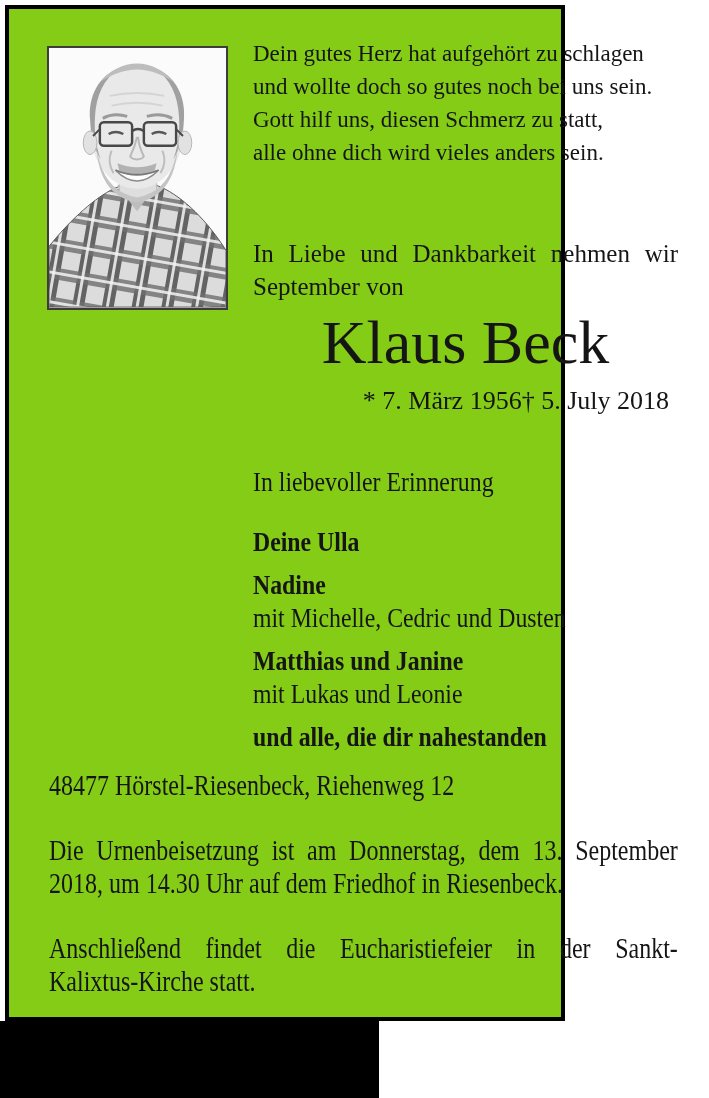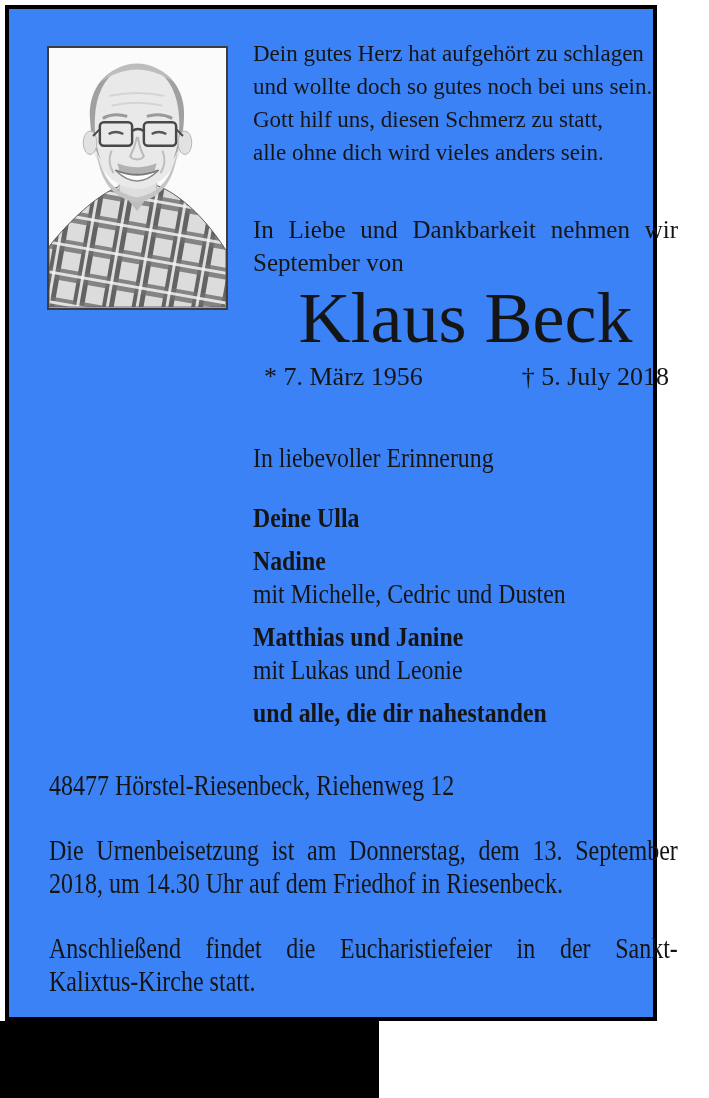--- a/index.html
+++ b/index.html
@@ -1,39 +1,39 @@
 <!DOCTYPE html>
 <html><head>
 <meta charset="utf-8">
 <style>
   html,body{margin:0;padding:0;}
   body{
     width:709px;height:1098px;position:relative;background:#ffffff;
     font-family:"Liberation Serif", serif;color:#151515;overflow:hidden;
   }
   .frame{
-    position:absolute;left:5px;top:5px;width:652px;height:1016px;
-    border:4px solid #000;box-sizing:border-box;background:#3b82f6;
+    position:absolute;left:5px;top:5px;width:560px;height:1016px;
+    border:4px solid #000;box-sizing:border-box;background:#84cc16;
   }
   .photo{
     position:absolute;left:38px;top:37px;width:181px;height:264px;
     border:2px solid #3d3d3d;box-sizing:border-box;background:#fafafa;overflow:hidden;
   }
   .photo svg{display:block;width:100%;height:100%;}
   .col{position:absolute;left:244px;top:28px;width:425px;}
   .verse-line{font-size:23px;line-height:33px;white-space:nowrap;}
-  .intro{margin-top:44px;font-size:25px;line-height:33px;}
+  .intro{margin-top:68px;font-size:25px;line-height:33px;}
   .jline{text-align:justify;text-align-last:justify;}
   .deceased-name{
-    margin-top:6px;font-size:72px;line-height:66px;text-align:center;
+    margin-top:6px;font-size:62px;line-height:66px;text-align:center;
     font-weight:normal;white-space:nowrap;
   }
   .dates{
     margin-top:9px;font-size:26px;line-height:33px;display:flex;
-    justify-content:space-between;padding:0 9px 0 11px;
+    justify-content:flex-end;padding:0 9px 0 11px;
   }
   .remembrance{
     margin-top:48px;font-size:28px;line-height:34px;white-space:nowrap;
     transform:scaleX(0.85);transform-origin:0 50%;
   }
   .mourners{margin-top:26px;width:500px;transform:scaleX(0.85);transform-origin:0 0;}
   .mgroup{margin-top:0;}
   .mgroup + .mgroup{margin-top:10px;}
   .mname{font-size:28px;line-height:33px;font-weight:bold;white-space:nowrap;}
   .msub{font-size:28px;line-height:33px;white-space:nowrap;}

